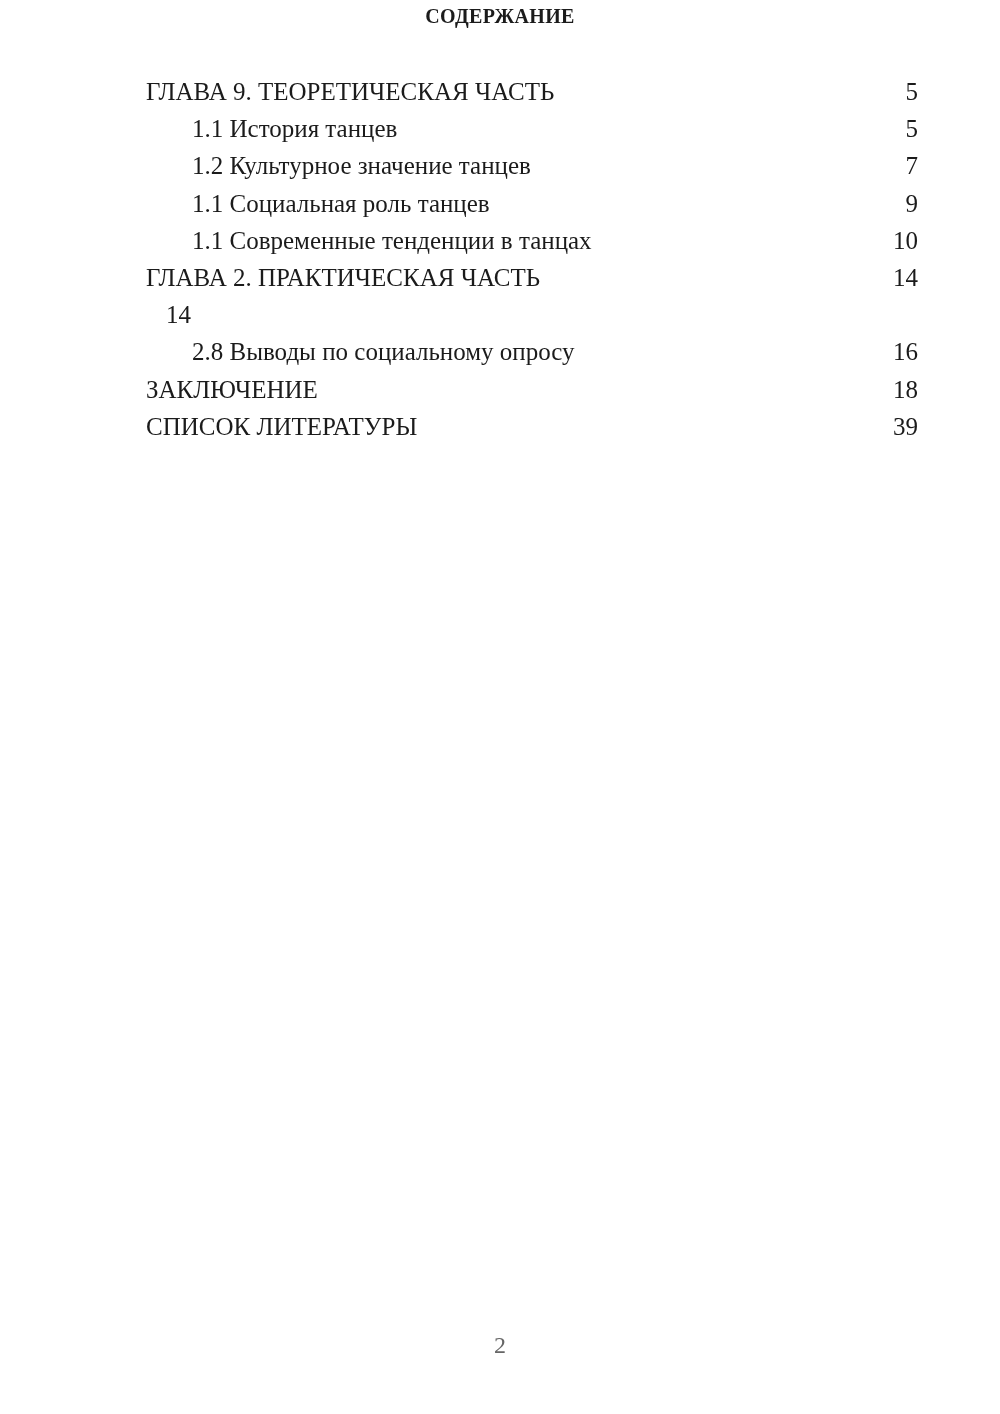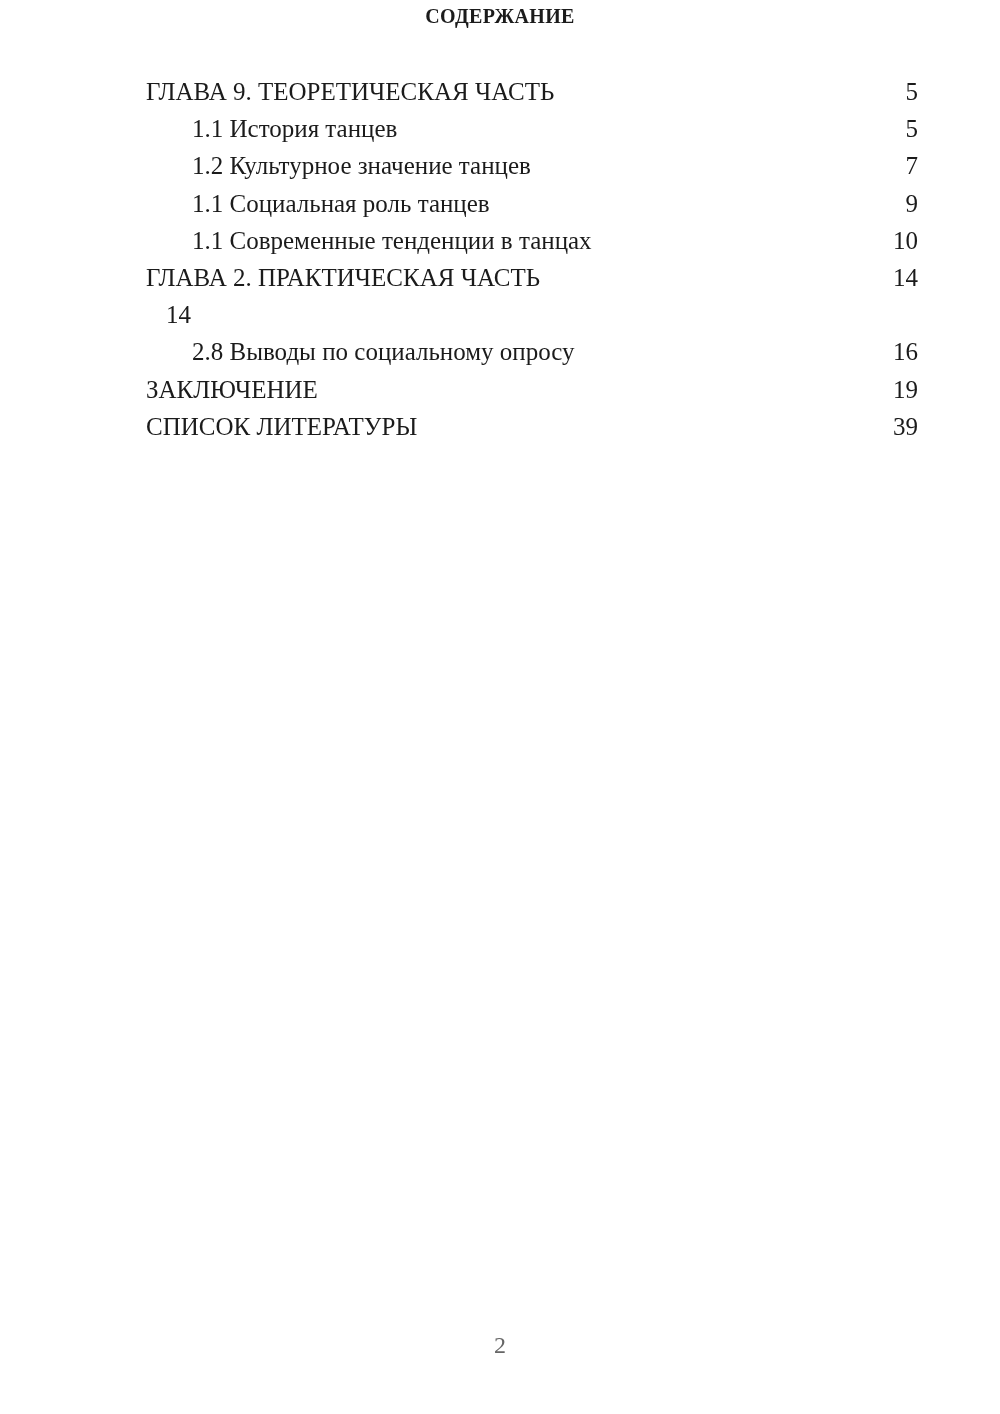--- a/index.html
+++ b/index.html
@@ -96,21 +96,21 @@
     <span class="toc-page">14</span>
   </div>
 
   <div class="toc-row indent">
     <span class="toc-label">2.8 Выводы по социальному опросу</span>
     <span class="toc-page">16</span>
   </div>
 
   <div class="toc-row">
     <span class="toc-label">ЗАКЛЮЧЕНИЕ</span>
-    <span class="toc-page">19</span>
+    <span class="toc-page">18</span>
   </div>
 
   <div class="toc-row">
     <span class="toc-label">СПИСОК ЛИТЕРАТУРЫ</span>
     <span class="toc-page">39</span>
   </div>
 </div>
 
   <div class="footer">
     <span>2</span>

